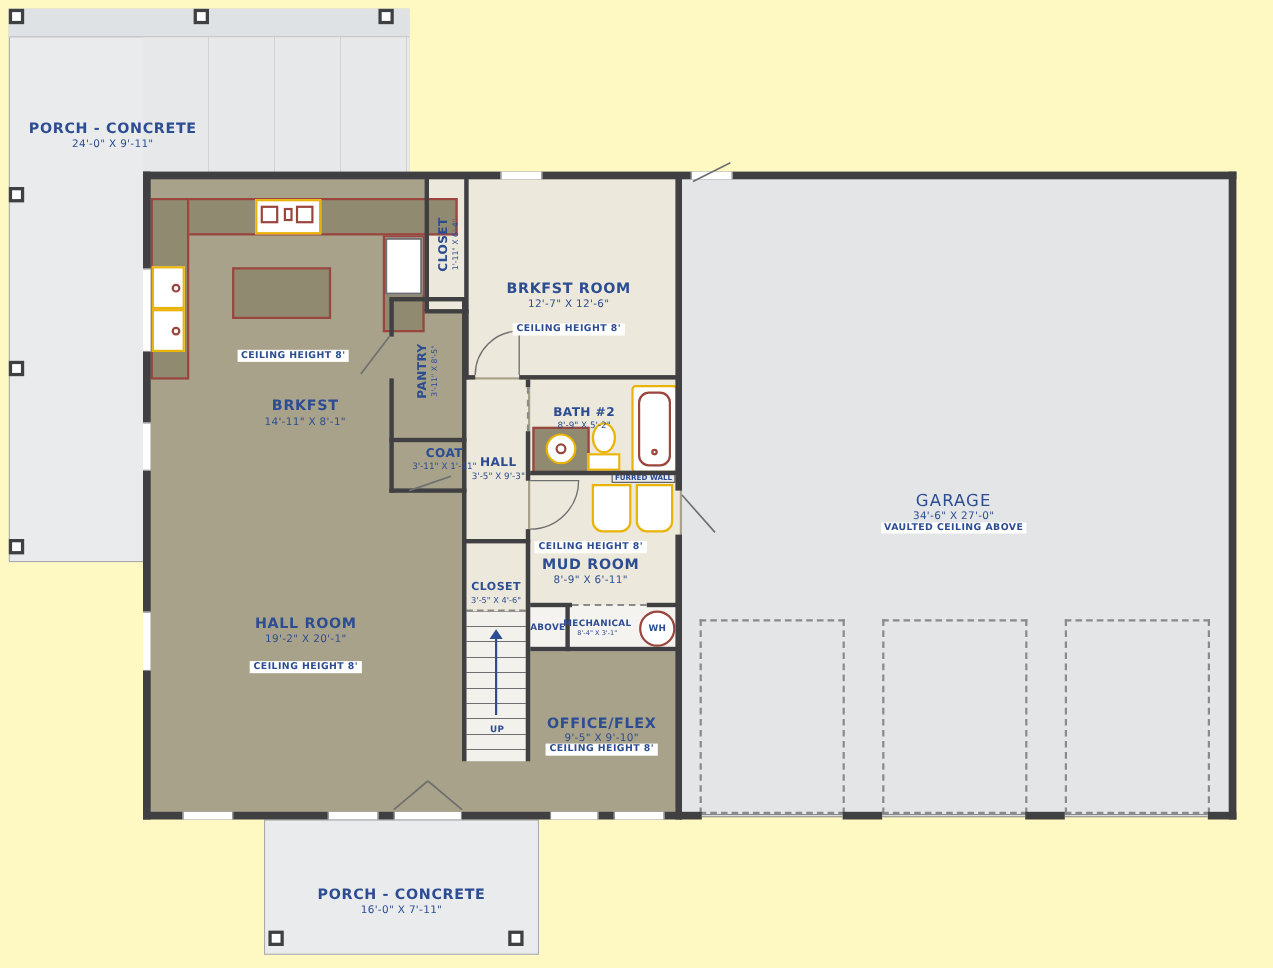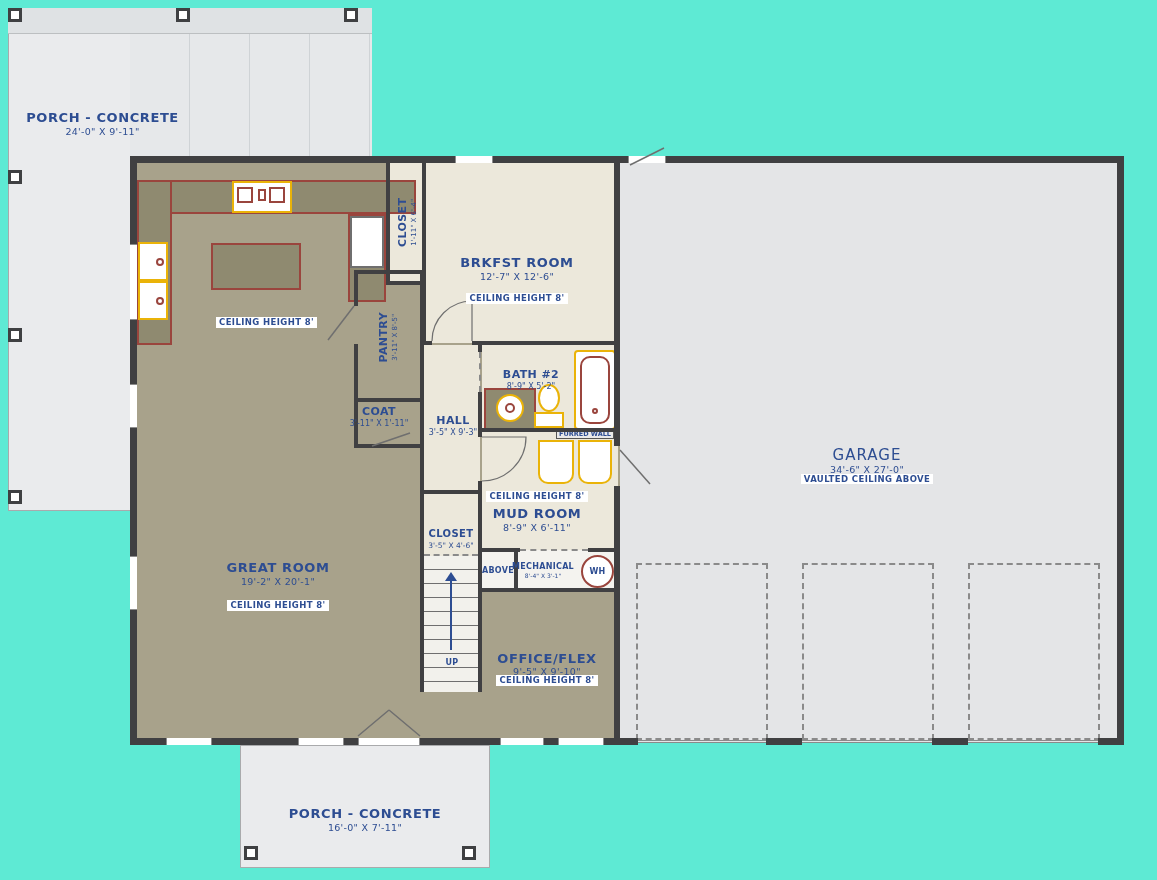--- a/index.html
+++ b/index.html
@@ -1,16 +1,16 @@
 <!DOCTYPE html>
 <html><head>
 <meta charset="utf-8">
 <style>
   html,body{margin:0;padding:0;background:#ffffff;}
-  .plan{position:relative;width:1157px;height:880px;background:#5eead4;overflow:hidden;
+  .plan{position:relative;width:1157px;height:880px;background:#fef9c3;overflow:hidden;
         font-family:"DejaVu Sans","Liberation Sans",sans-serif;}
   .abs{position:absolute;box-sizing:border-box;}
   
   .porch{background:#eaebed;border:1px solid #a9aaac;}
   .porch-band{background:#dfe2e4;border-bottom:1px solid #bcbfc1;}
   .floor-tan{background:#a8a28b;}
   .floor-cream{background:#ece8db;}
   .floor-olive{background:#8f8a70;border:2px solid #9a453d;}
   .floor-garage{background:#e4e5e7;}
   .floor-white{background:#f4f3ef;}
@@ -210,38 +210,42 @@
     <div style="margin-top:3px;"><span class="badge">CEILING HEIGHT 8'</span></div>
   </div>
 
   <div class="abs center" style="left:360px;top:290px;width:56px;height:95px;">
     <div class="lbl vrot" style="white-space:nowrap;">
       <div class="name-sm">PANTRY</div>
       <div class="dims-sm">3'-11" X 8'-5"</div>
     </div>
   </div>
 
+  <div class="abs lbl" style="left:205px;top:362px;width:145px;">
+    <div class="name">BRKFST</div>
+    <div class="dims">14'-11" X 8'-1"</div>
+  </div>
 
   <div class="abs lbl" style="left:488px;top:368px;width:86px;">
     <div class="name-sm">BATH #2</div>
     <div class="dims-sm" style="font-size:8px;">8'-9" X 5'-2"</div>
   </div>
 
-  <div class="abs lbl" style="left:346px;top:405px;width:66px;">
+  <div class="abs lbl" style="left:371px;top:405px;width:66px;">
     <div class="name-sm">COAT</div>
     <div class="dims-sm" style="font-size:8px;">3'-11" X 1'-11"</div>
   </div>
 
   <div class="abs lbl" style="left:418px;top:414px;width:70px;">
     <div class="name-sm">HALL</div>
     <div class="dims-sm" style="font-size:8px;">3'-5" X 9'-3"</div>
   </div>
 
   <div class="abs lbl" style="left:203px;top:560px;width:150px;">
-    <div class="name">GREAT ROOM</div>
+    <div class="name">HALL ROOM</div>
     <div class="dims">19'-2" X 20'-1"</div>
     <div style="margin-top:5px;"><span class="badge">CEILING HEIGHT 8'</span></div>
   </div>
 
   <div class="abs lbl" style="left:472px;top:484px;width:130px;">
     <div><span class="badge">CEILING HEIGHT 8'</span></div>
     <div class="name" style="margin-top:2px;">MUD ROOM</div>
     <div class="dims">8'-9" X 6'-11"</div>
   </div>
 

